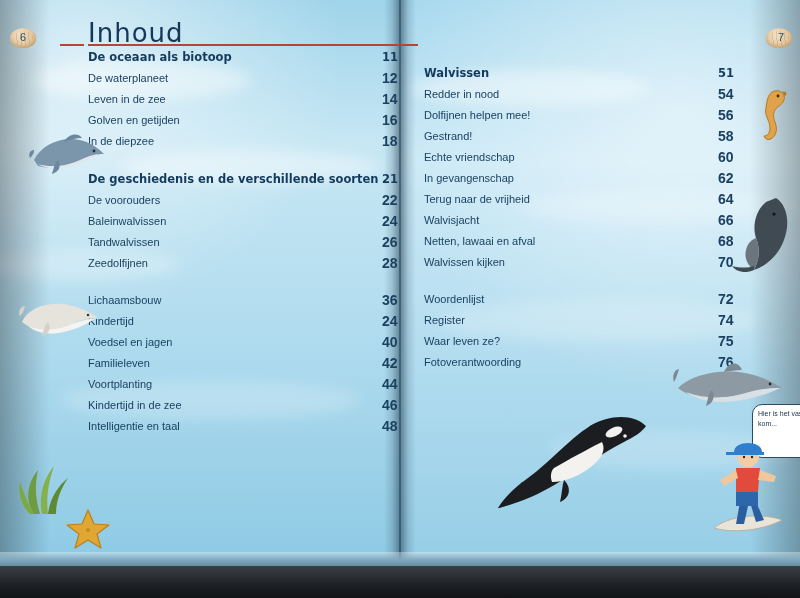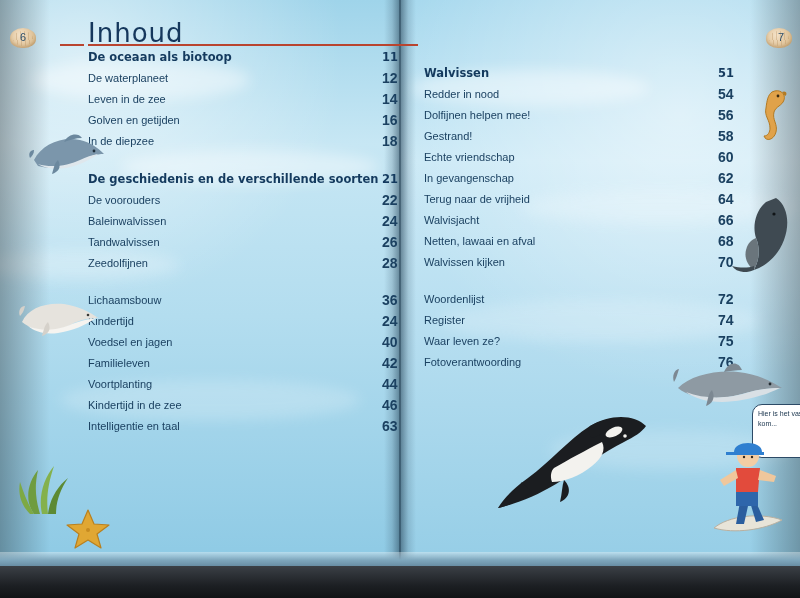--- a/index.html
+++ b/index.html
@@ -351,21 +351,21 @@
         <div class="toc-item">
           <span>Voortplanting</span>
           <span class="toc-page">44</span>
         </div>
         <div class="toc-item">
           <span>Kindertijd in de zee</span>
           <span class="toc-page">46</span>
         </div>
         <div class="toc-item">
           <span>Intelligentie en taal</span>
-          <span class="toc-page">63</span>
+          <span class="toc-page">48</span>
         </div>
       </div>
     </div>
 
     <div class="toc toc-right">
       <div class="toc-section">
         <div class="toc-head">
           <span>Walvissen</span>
           <span class="toc-page">51</span>
         </div>

